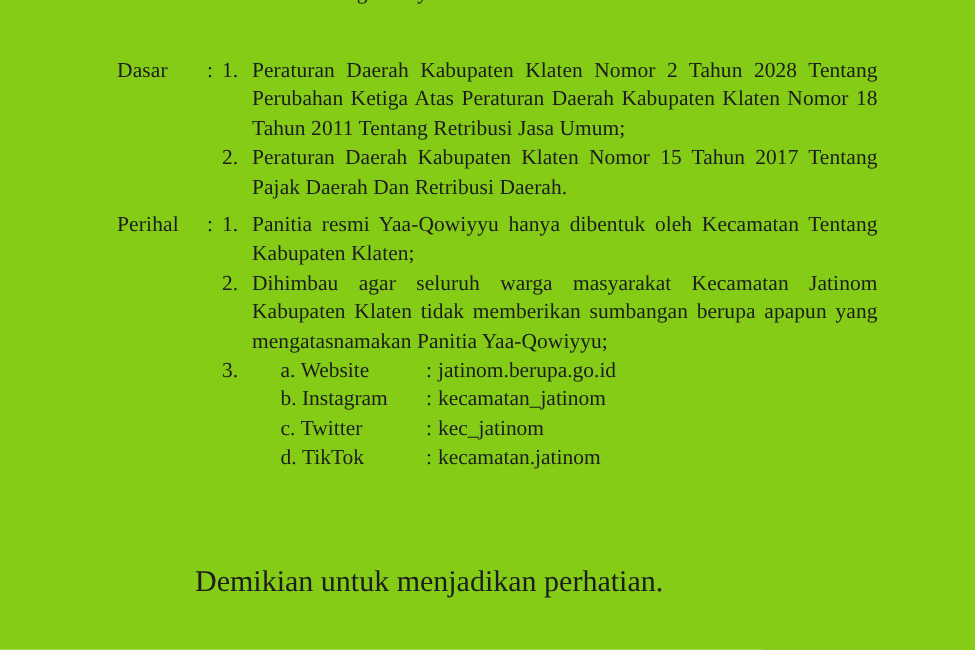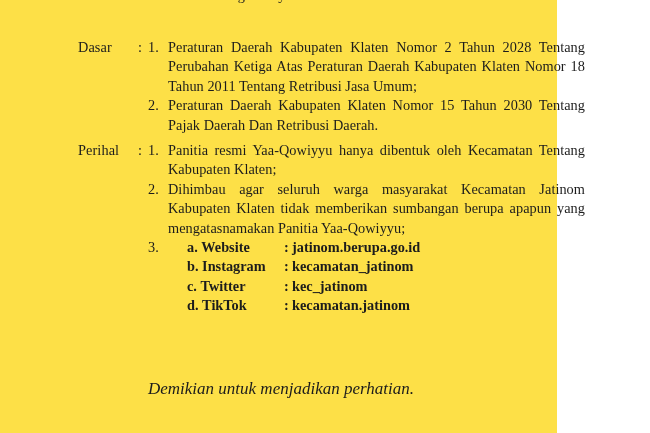--- a/index.html
+++ b/index.html
@@ -12,23 +12,23 @@
     height: 433px;
     background: #ffffff;
     font-family: "Liberation Serif", "DejaVu Serif", serif;
     color: #1c1c1c;
     overflow: hidden;
     position: relative;
   }
 
   .page {
     position: relative;
-    width: 557px;
+    width: 650px;
     height: 433px;
-    background: #fde047;
+    background: #84cc16;
     box-sizing: border-box;
   }
 
   
   .section {
     display: block;
     position: relative;
   }
 
   .section-label {
@@ -96,21 +96,20 @@
     left: 148px;
     top: 141px;
     width: 437px;
   }
 
   
   .sub-list {
     margin: 0;
     padding: 0;
     list-style: none;
-    font-weight: bold;
   }
   .sub-item {
     position: relative;
     height: 19.4px;
     font-size: 14.3px;
     line-height: 19.4px;
   }
   .sub-marker {
     position: absolute;
     left: 19px;
@@ -132,26 +131,25 @@
   .top-list {
     position: absolute;
     left: 148px;
     top: -14px;
     width: 437px;
   }
 
   
   .closing {
     position: absolute;
-    left: 148px;
+    left: 130px;
     top: 379px;
-    font-size: 17px;
-    line-height: 19.4px;
-    white-space: nowrap;
-    font-style: italic;
+    font-size: 20px;
+    line-height: 19.4px;
+    white-space: nowrap;
   }
 </style>
 </head>
 <body>
 
 <div class="page">
 
   <div class="top-list">
 
     <ul class="num-list">
@@ -167,21 +165,21 @@
     <div class="colon" style="top:38px;">:</div>
 
     <div class="block-dasar">
       <ul class="num-list">
         <li class="num-item">
           <span class="num-marker">1.</span>
           <span class="num-text">Peraturan Daerah Kabupaten Klaten Nomor 2 Tahun 2028 Tentang Perubahan Ketiga Atas Peraturan Daerah Kabupaten Klaten Nomor 18 Tahun 2011 Tentang Retribusi Jasa Umum;</span>
         </li>
         <li class="num-item">
           <span class="num-marker">2.</span>
-          <span class="num-text">Peraturan Daerah Kabupaten Klaten Nomor 15 Tahun 2030 Tentang Pajak Daerah Dan Retribusi Daerah.</span>
+          <span class="num-text">Peraturan Daerah Kabupaten Klaten Nomor 15 Tahun 2017 Tentang Pajak Daerah Dan Retribusi Daerah.</span>
         </li>
       </ul>
     </div>
   </div>
 
   <div class="section">
     <div class="section-label" style="top:141px;font-family:Liberation Serif, serif;">Perihal</div>
     <div class="colon" style="top:141px;">:</div>
 
     <div class="block-perihal">

